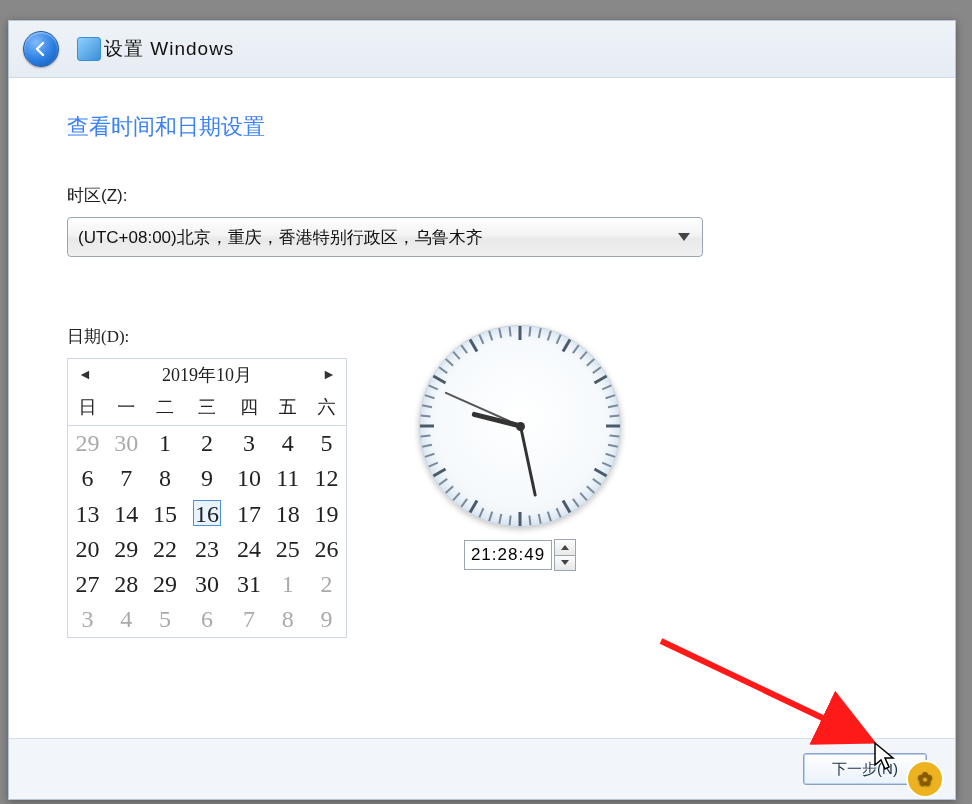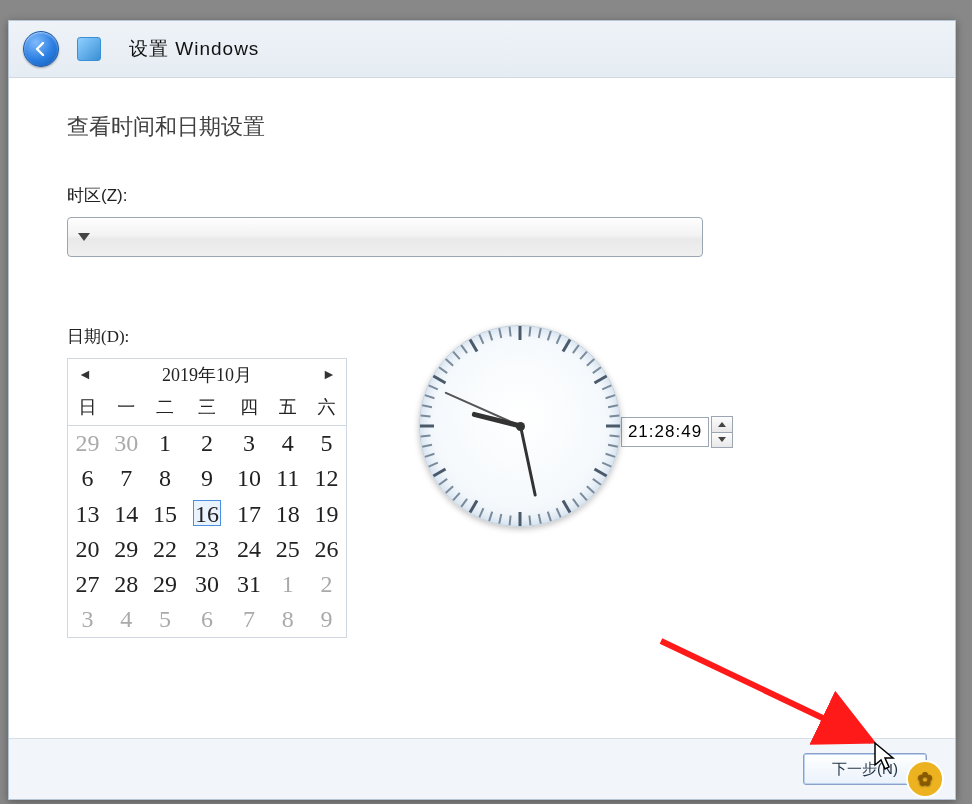--- a/index.html
+++ b/index.html
@@ -1,38 +1,38 @@
 <!DOCTYPE html>
 <html><head>
 <meta charset="utf-8">
 <style>
   html, body { margin:0; padding:0; width:972px; height:804px; font-family:"Microsoft YaHei","Segoe UI",Tahoma,Arial,sans-serif; background:#888; overflow:hidden; }
   .window { position:absolute; left:8px; top:20px; width:946px; height:778px; background:#fff; border:1px solid #b7c4d3; box-shadow:0 2px 8px rgba(0,0,0,.35); }
   .titlebar { height:56px; background:linear-gradient(to bottom,#eef3f8,#e6ecf3); border-bottom:1px solid #d0d8e2; display:flex; align-items:center; padding-left:14px; }
   .back-btn { width:34px; height:34px; border-radius:50%; background:radial-gradient(circle at 35% 30%, #7fbafc 0%, #2a7de1 55%, #1258ac 100%); border:1px solid #1e5aa8; display:flex; align-items:center; justify-content:center; box-shadow:inset 0 1px 2px rgba(255,255,255,.6), 0 1px 2px rgba(0,0,0,.3); cursor:pointer; }
   .back-btn svg { display:block; }
   .title-icon { width:22px; height:22px; margin-left:18px; border-radius:3px; background:linear-gradient(135deg,#8fd0ff,#3a8fd6); border:1px solid #3a8fd6; }
-  .title-text { margin-left:28px; color:#111; font-size:19px; letter-spacing:1px; }
+  .title-text { margin-left:3px; color:#111; font-size:19px; letter-spacing:1px; }
   .body { padding:34px 58px 0 58px; }
-  .page-heading { color:#404040; font-size:22px; margin:0 0 42px 0; font-weight:400; }
+  .page-heading { color:#3b82f6; font-size:22px; margin:0 0 42px 0; font-weight:400; }
   .field-label { color:#222; font-size:17px; margin-bottom:10px; }
   .tz-select { width:612px; height:38px; border:1px solid #9aa6b2; border-radius:4px; background:linear-gradient(to bottom,#fefefe 0%,#f3f3f3 45%,#e9e9e9 55%,#f0f0f0 100%); display:flex; align-items:center; justify-content:space-between; padding:0 12px 0 10px; font-size:17px; color:#111; box-shadow:inset 0 1px 0 #fff; cursor:pointer; }
   .tz-select .tri { width:0; height:0; border-left:6px solid transparent; border-right:6px solid transparent; border-top:8px solid #444; }
   .row2 { display:flex; margin-top:68px; }
   .date-col { width:290px;font-family:Liberation Serif, serif; }
   .time-col { margin-left:62px; }
   .calendar { width:278px; border:1px solid #cfd7e0; background:#fff; }
   .cal-header { display:flex; align-items:center; justify-content:space-between; padding:4px 6px; font-size:18px; color:#222; }
   .nav-arrow { width:22px; height:22px; display:flex; align-items:center; justify-content:center; cursor:pointer; color:#333; font-size:14px; }
   .cal-table { width:100%; border-collapse:collapse; }
   .cal-table th { font-size:18px; font-weight:400; color:#222; border-bottom:1px solid #cfd7e0; padding:4px 0 6px; }
   .cal-table td { text-align:center; font-size:24px; color:#222; padding:4px 0; height:26px; cursor:pointer; }
   .cal-table td.other { color:#aaa; }
   .cal-table td.selected span { display:inline-block; width:26px; height:24px; border:1px solid #4a90e2; background:#e9f3fe; }
-  .clock-wrap { display:flex; flex-direction:row; align-items:center; }
+  .clock-wrap { display:flex; flex-direction:column; align-items:center; }
   .clock { width:200px; height:200px; border-radius:50%; background:radial-gradient(circle at 50% 45%, #ffffff 0%, #f5f9fc 60%, #e5edf5 100%); border:1px solid #c3d0dc; position:relative; box-shadow:0 2px 6px rgba(0,0,0,.25), inset 0 0 14px rgba(160,190,220,.6); }
   .clock .center-dot { position:absolute; left:50%; top:50%; width:9px; height:9px; margin:-4.5px 0 0 -4.5px; border-radius:50%; background:#333; z-index:6; }
   .hand { position:absolute; left:50%; top:50%; transform-origin:50% 100%; background:#333; border-radius:2px; }
   .hand.hour   { width:5px; height:50px; margin-left:-2.5px; margin-top:-50px; z-index:4; }
   .hand.minute { width:3px; height:72px; margin-left:-1.5px; margin-top:-72px; z-index:5; }
   .hand.second { width:1.5px; height:82px; margin-left:-0.75px; margin-top:-82px; background:#555; z-index:3; }
   .tick { position:absolute; left:50%; top:50%; width:2px; height:10px; background:#7a8a9a; transform-origin:50% 100px; }
   .tick.major { width:3px; height:14px; background:#4a5a6a; }
   .time-input-row { margin-top:12px; display:flex; align-items:center; }
   .time-input { width:86px; height:28px; border:1px solid #9aa6b2; background:#fff; display:flex; align-items:center; justify-content:center; font-size:17px; letter-spacing:1px; }
@@ -60,20 +60,21 @@
     </div>
     <div class="title-icon"></div>
     <div class="title-text">设置 Windows</div>
   </div>
 
   <div class="body">
     <h1 class="page-heading">查看时间和日期设置</h1>
 
     <div class="field-label">时区(Z):</div>
     <div class="tz-select">
+      <span>(UTC+08:00)北京，重庆，香港特别行政区，乌鲁木齐</span>
       <span class="tri"></span>
     </div>
 
     <div class="row2">
       <div class="date-col">
         <div class="field-label">日期(D):</div>
         <div class="calendar">
           <div class="cal-header">
             <div class="nav-arrow">◄</div>
             <div>2019年10月</div>

